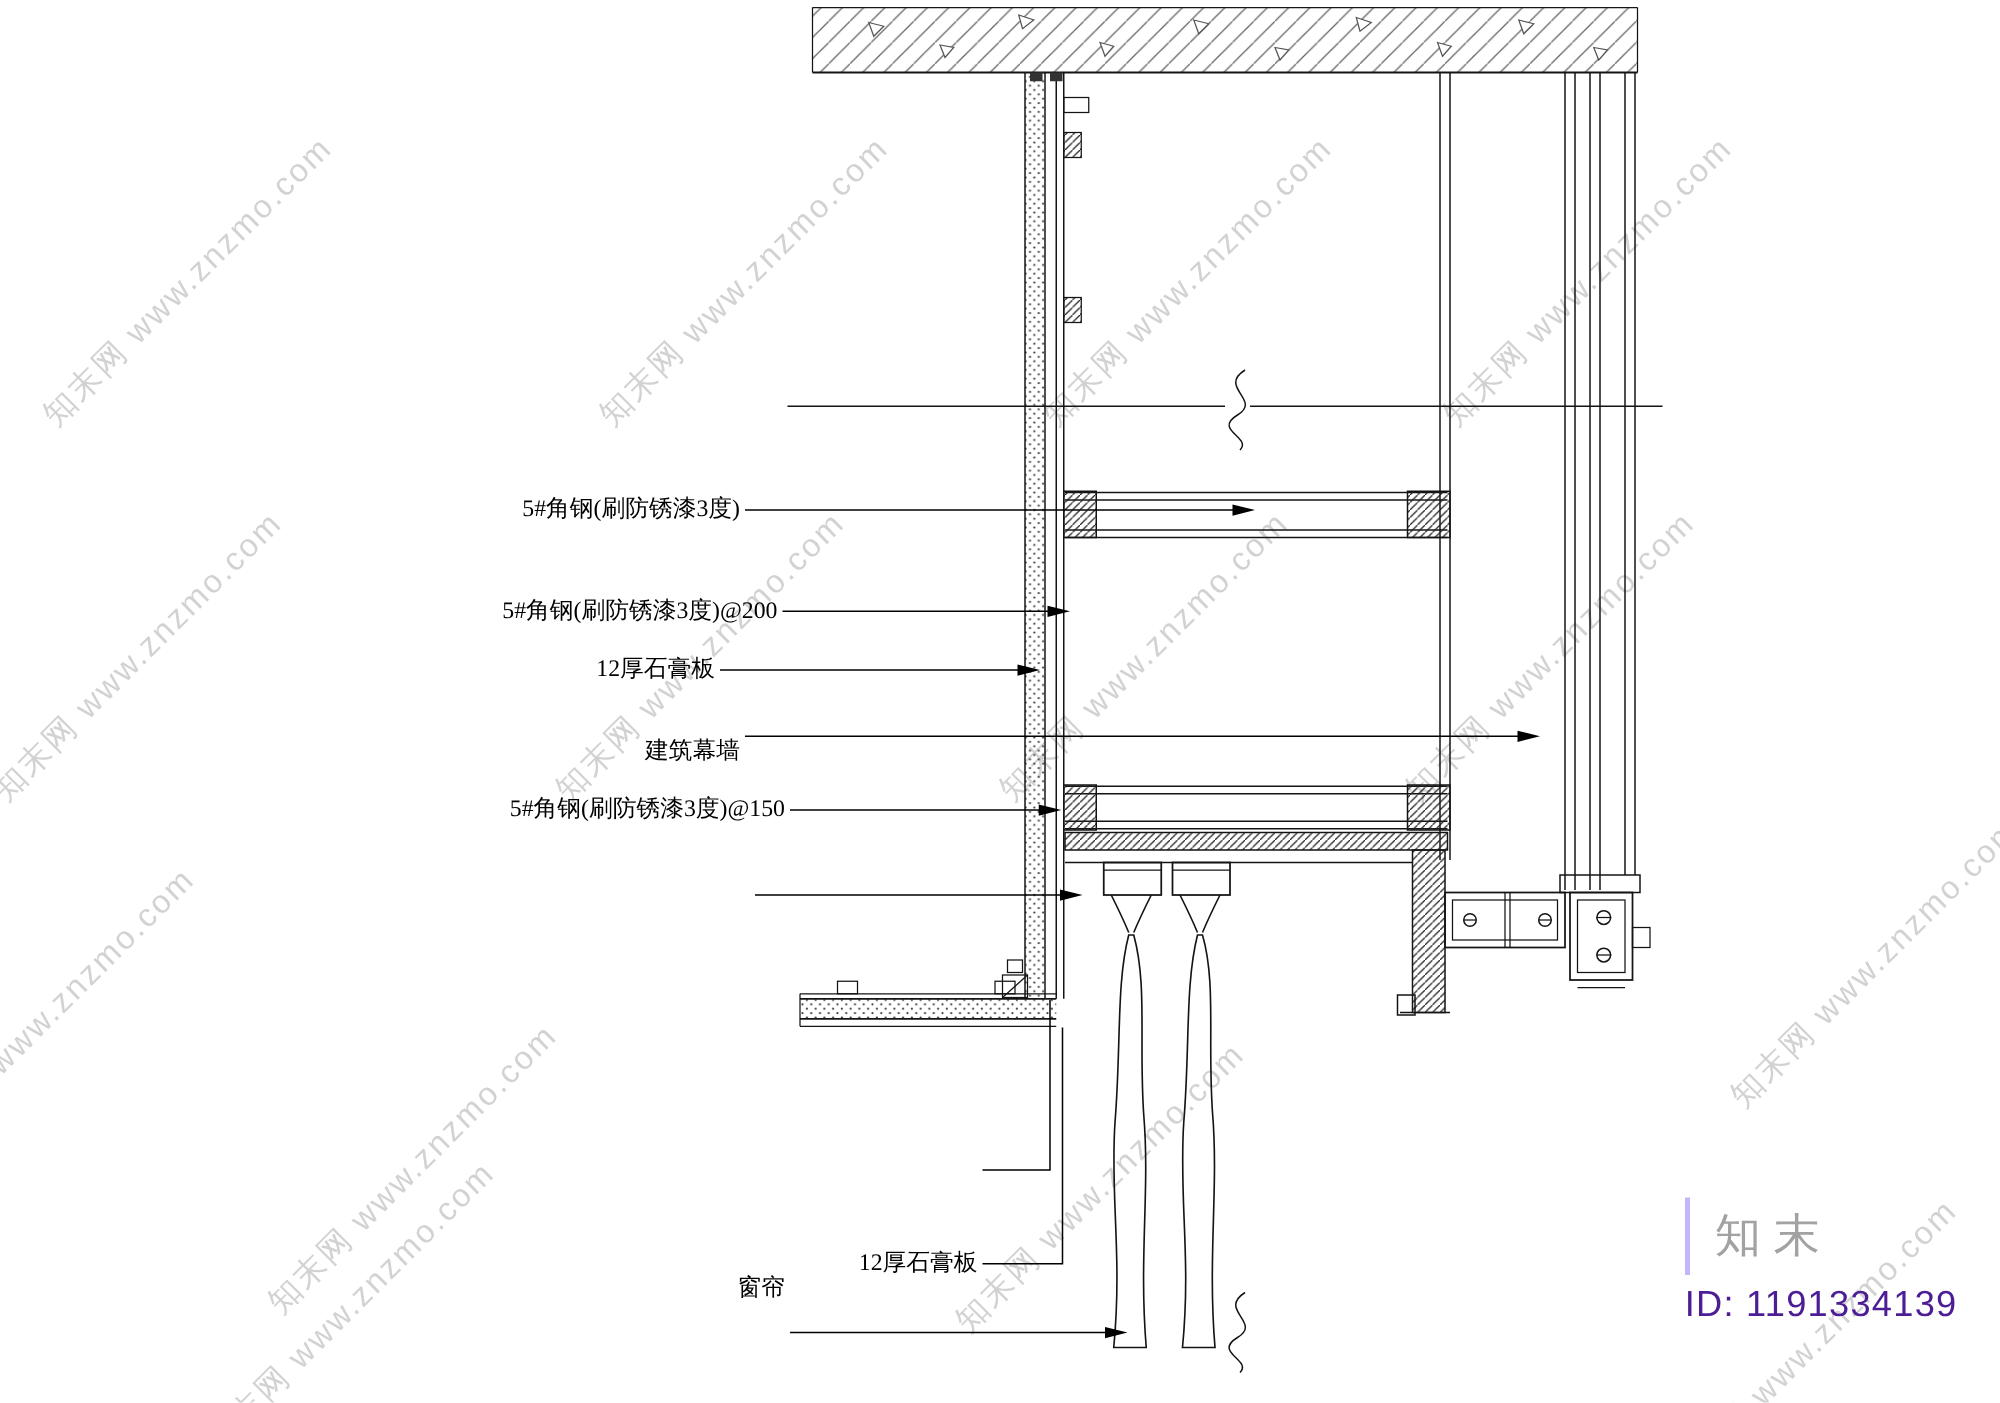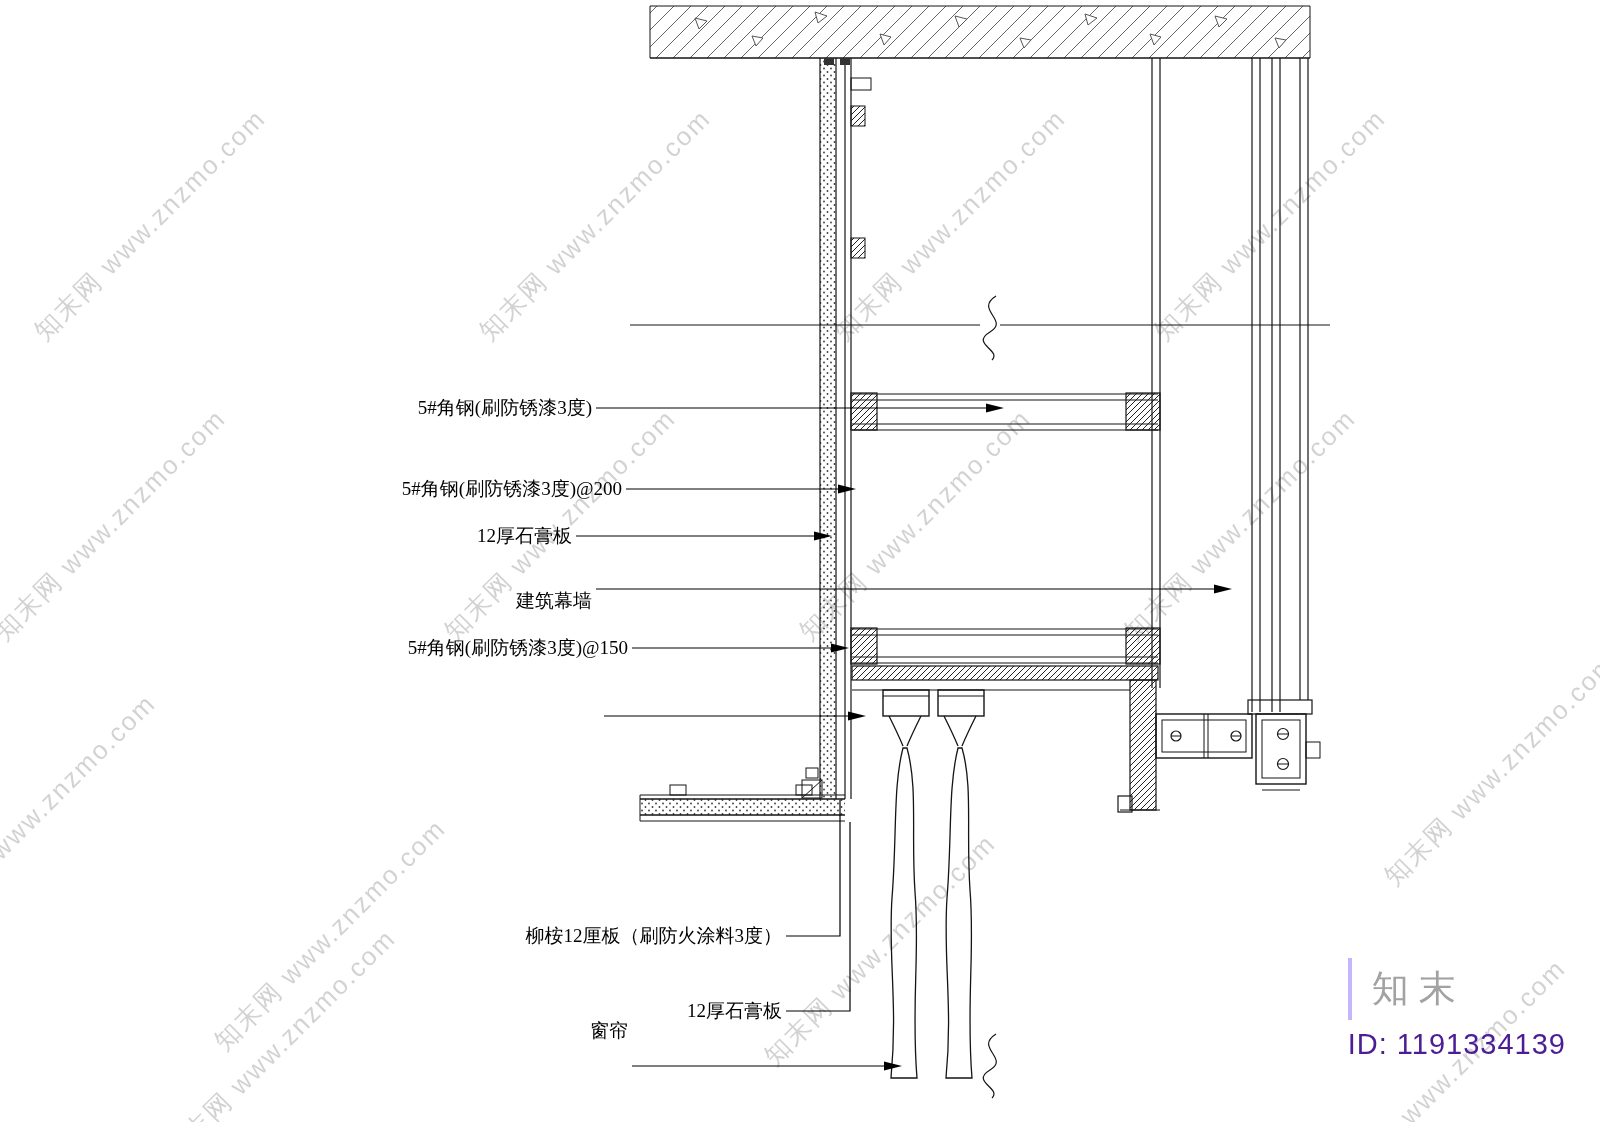--- a/index.html
+++ b/index.html
@@ -218,21 +218,20 @@
       <line x1="632" y1="1066" x2="888" y2="1066"></line>
       <path d="M902,1066 L884,1061.5 L884,1070.5 Z" fill="#000" stroke="none"></path>
     </g>
   </svg>
 
   <div class="label" style="right:1008px;top:391px">5#角钢(刷防锈漆3度)</div>
   <div class="label" style="right:978px;top:472px">5#角钢(刷防锈漆3度)@200</div>
   <div class="label" style="right:1028px;top:519px">12厚石膏板</div>
   <div class="label" style="right:1008px;top:584px">建筑幕墙</div>
   <div class="label" style="right:972px;top:631px">5#角钢(刷防锈漆3度)@150</div>
-  <div class="label" style="right:818px;top:919px">柳桉12厘板（刷防火涂料3度）</div>
   <div class="label" style="right:818px;top:994px">12厚石膏板</div>
   <div class="label" style="right:972px;top:1014px">窗帘</div>
 
   <div class="brand">
     <div class="logo">知末</div>
     <div class="wm-id">ID: 1191334139</div>
   </div>
 
 </div>
 

